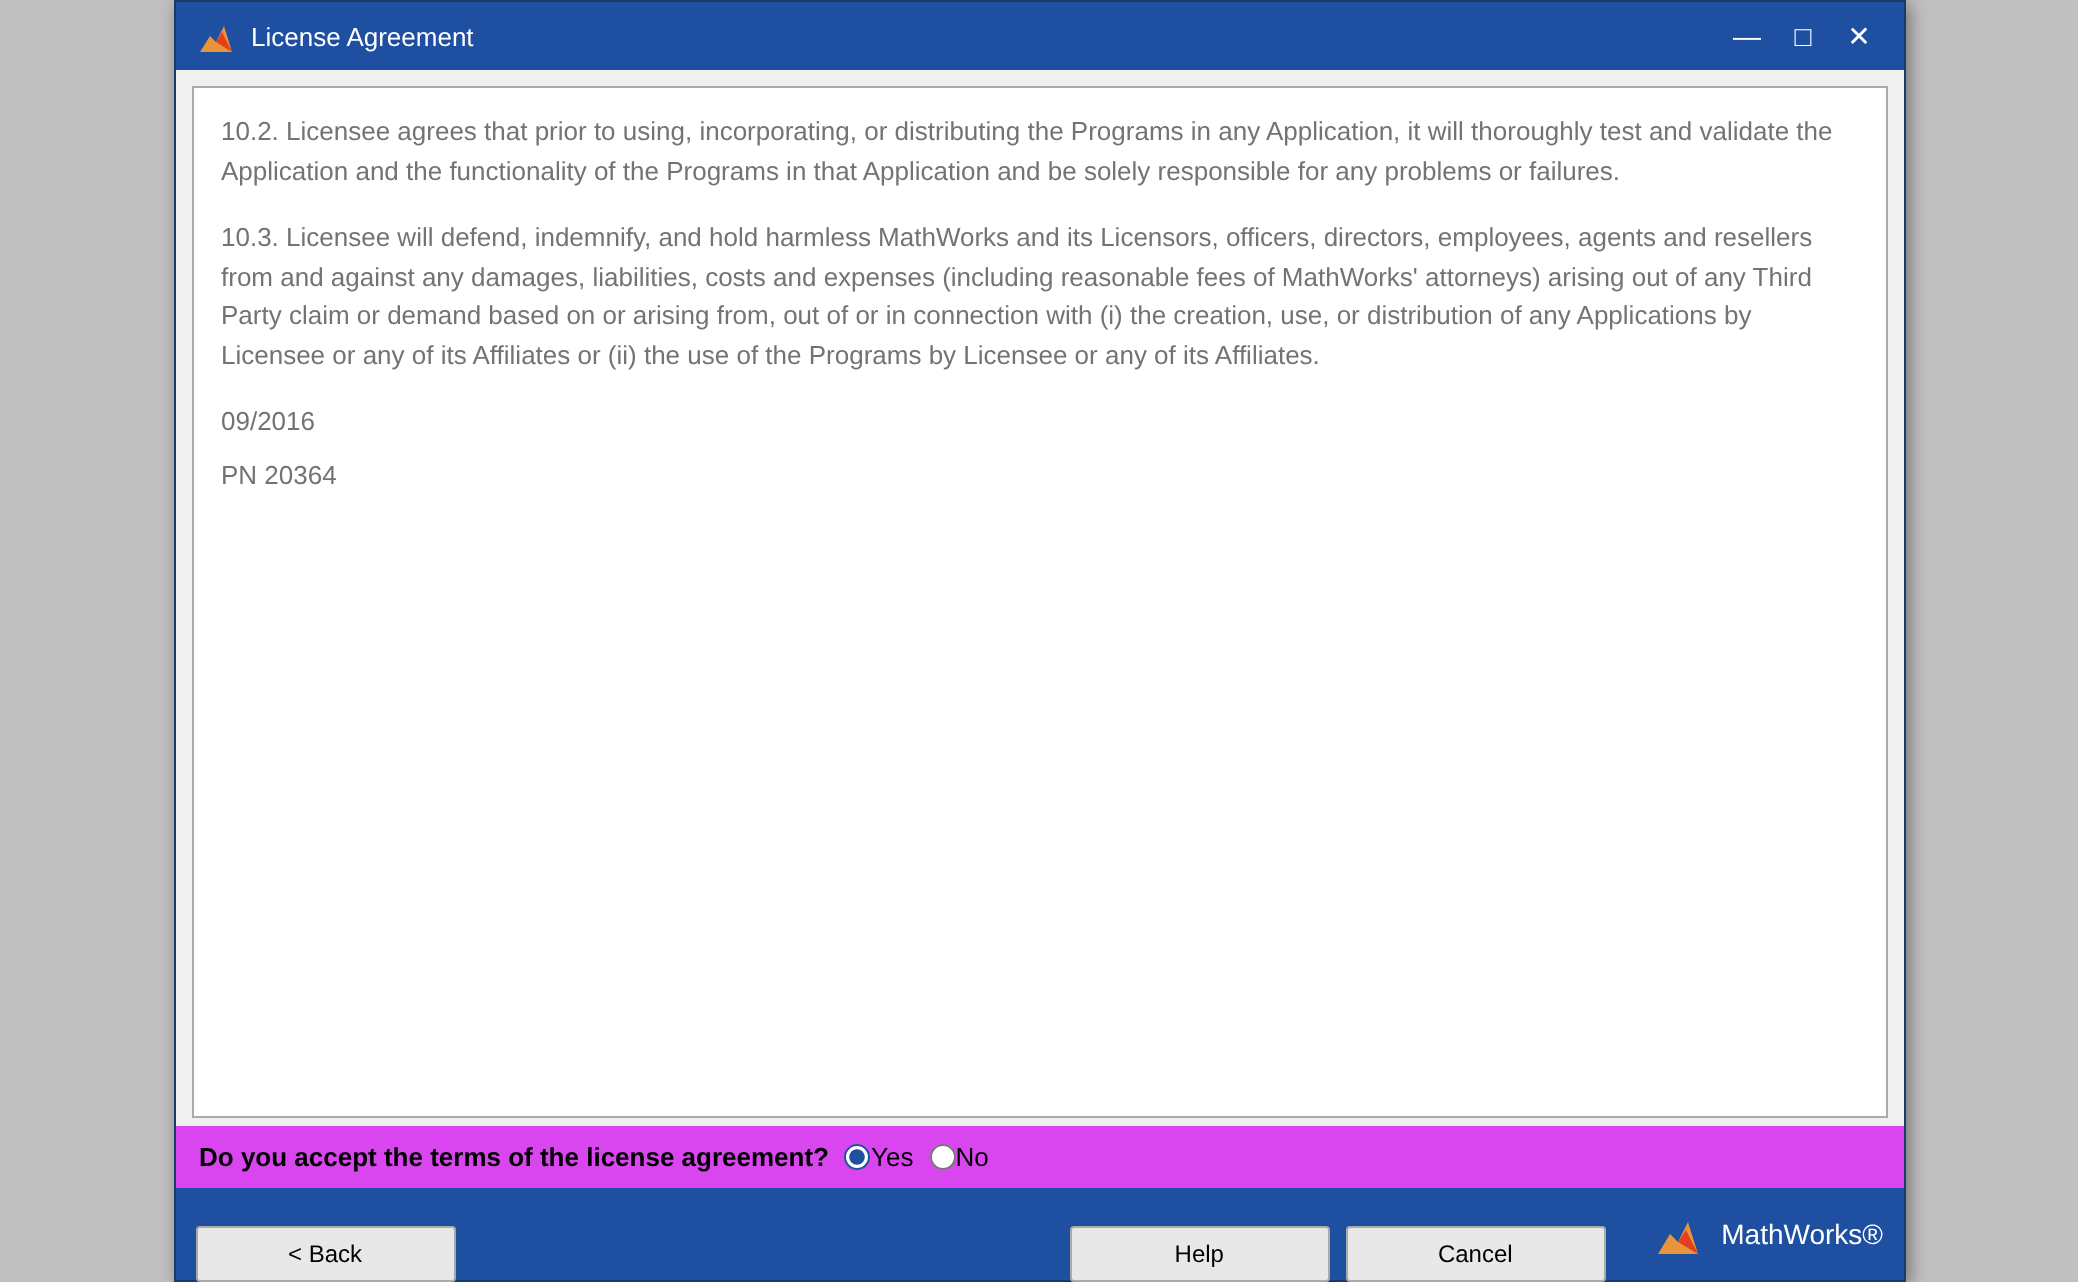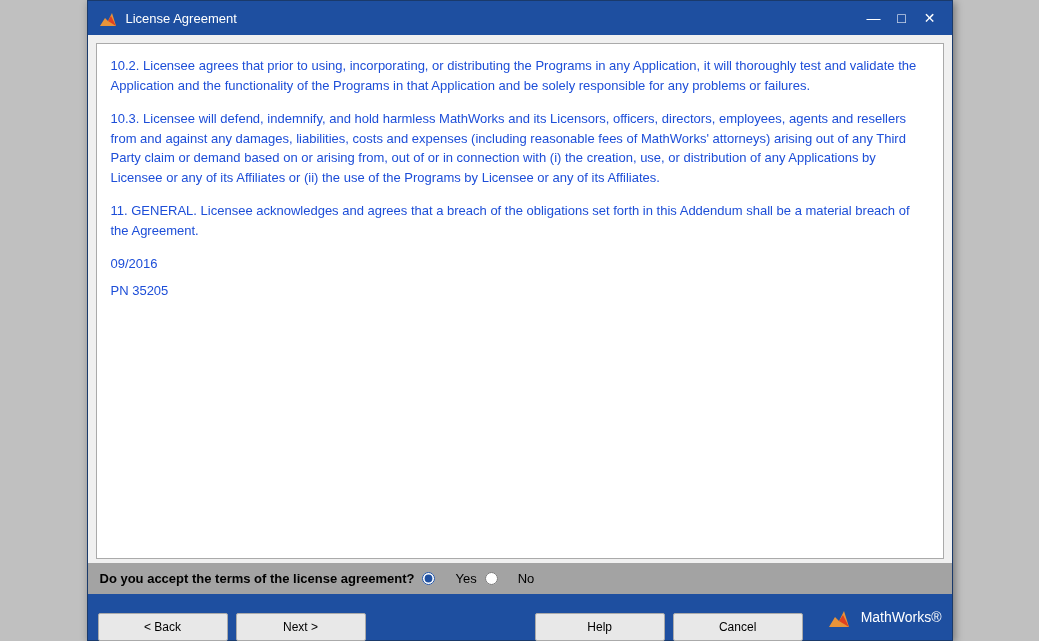--- a/index.html
+++ b/index.html
@@ -70,44 +70,44 @@
       flex-direction: column;
       overflow: hidden;
     }
     .text-scroll-area {
       flex: 1;
       background: white;
       margin: 8px 8px 4px 8px;
       border: 1px solid #aaa;
       overflow-y: scroll;
       padding: 12px 14px;
-      color: #1d4ed8;
+      color: #737373;
       line-height: 1.5;
       font-size: 13px;
     }
     .text-scroll-area p {
       margin-bottom: 14px;
     }
     .text-scroll-area .date-line {
       margin-top: 8px;
       margin-bottom: 7px;
     }
     .accept-row {
       padding: 8px 12px;
       display: flex;
       align-items: center;
       gap: 8px;
       font-size: 13px;
       font-weight: bold;
-      background: #a3a3a3;
+      background: #d946ef;
     }
     .accept-row label {
       display: flex;
       align-items: center;
-      gap: 20px;
+      gap: 0;
       font-weight: normal;
       cursor: pointer;
     }
     .bottom-bar {
       background: #1e4fa0;
       height: 46px;
       display: flex;
       align-items: center;
       padding: 0 10px;
       flex-shrink: 0;
@@ -170,42 +170,40 @@
       <button class="title-btn">—</button>
       <button class="title-btn">□</button>
       <button class="title-btn close">✕</button>
     </div>
   </div>
 
   <div class="content-area">
     <div class="text-scroll-area">
       <p>10.2. Licensee agrees that prior to using, incorporating, or distributing the Programs in any Application, it will thoroughly test and validate the Application and the functionality of the Programs in that Application and be solely responsible for any problems or failures.</p>
       <p>10.3. Licensee will defend, indemnify, and hold harmless MathWorks and its Licensors, officers, directors, employees, agents and resellers from and against any damages, liabilities, costs and expenses (including reasonable fees of MathWorks' attorneys) arising out of any Third Party claim or demand based on or arising from, out of or in connection with (i) the creation, use, or distribution of any Applications by Licensee or any of its Affiliates or (ii) the use of the Programs by Licensee or any of its Affiliates.</p>
-      <p>11. GENERAL. Licensee acknowledges and agrees that a breach of the obligations set forth in this Addendum shall be a material breach of the Agreement.</p>
       <p class="date-line">09/2016</p>
-      <p>PN 35205</p>
+      <p>PN 20364</p>
     </div>
 
     <div class="accept-row">
       <span>Do you accept the terms of the license agreement?</span>
       <label>
         <input type="radio" name="accept" value="yes" checked="" style="">
         <span>Yes</span>
       </label>
       <label>
         <input type="radio" name="accept" value="no" style="">
         <span>No</span>
       </label>
     </div>
   </div>
 
   <div class="bottom-bar">
     <div class="btn-group-left">
       <button class="bottom-btn">&lt; Back</button>
-      <button class="bottom-btn">Next &gt;</button>
     </div>
     <div class="btn-group-right">
       <button class="bottom-btn">Help</button>
       <button class="bottom-btn">Cancel</button>
       <div class="mathworks-logo">
         <svg class="mw-icon" viewBox="0 0 28 24">
           <polygon points="2,22 8,12 12,16 17,6 22,22" fill="#e8943a" stroke="none"></polygon>
           <polygon points="12,16 16,10 22,22" fill="#e04020" stroke="none"></polygon>
         </svg>
         <span>MathWorks®</span>

